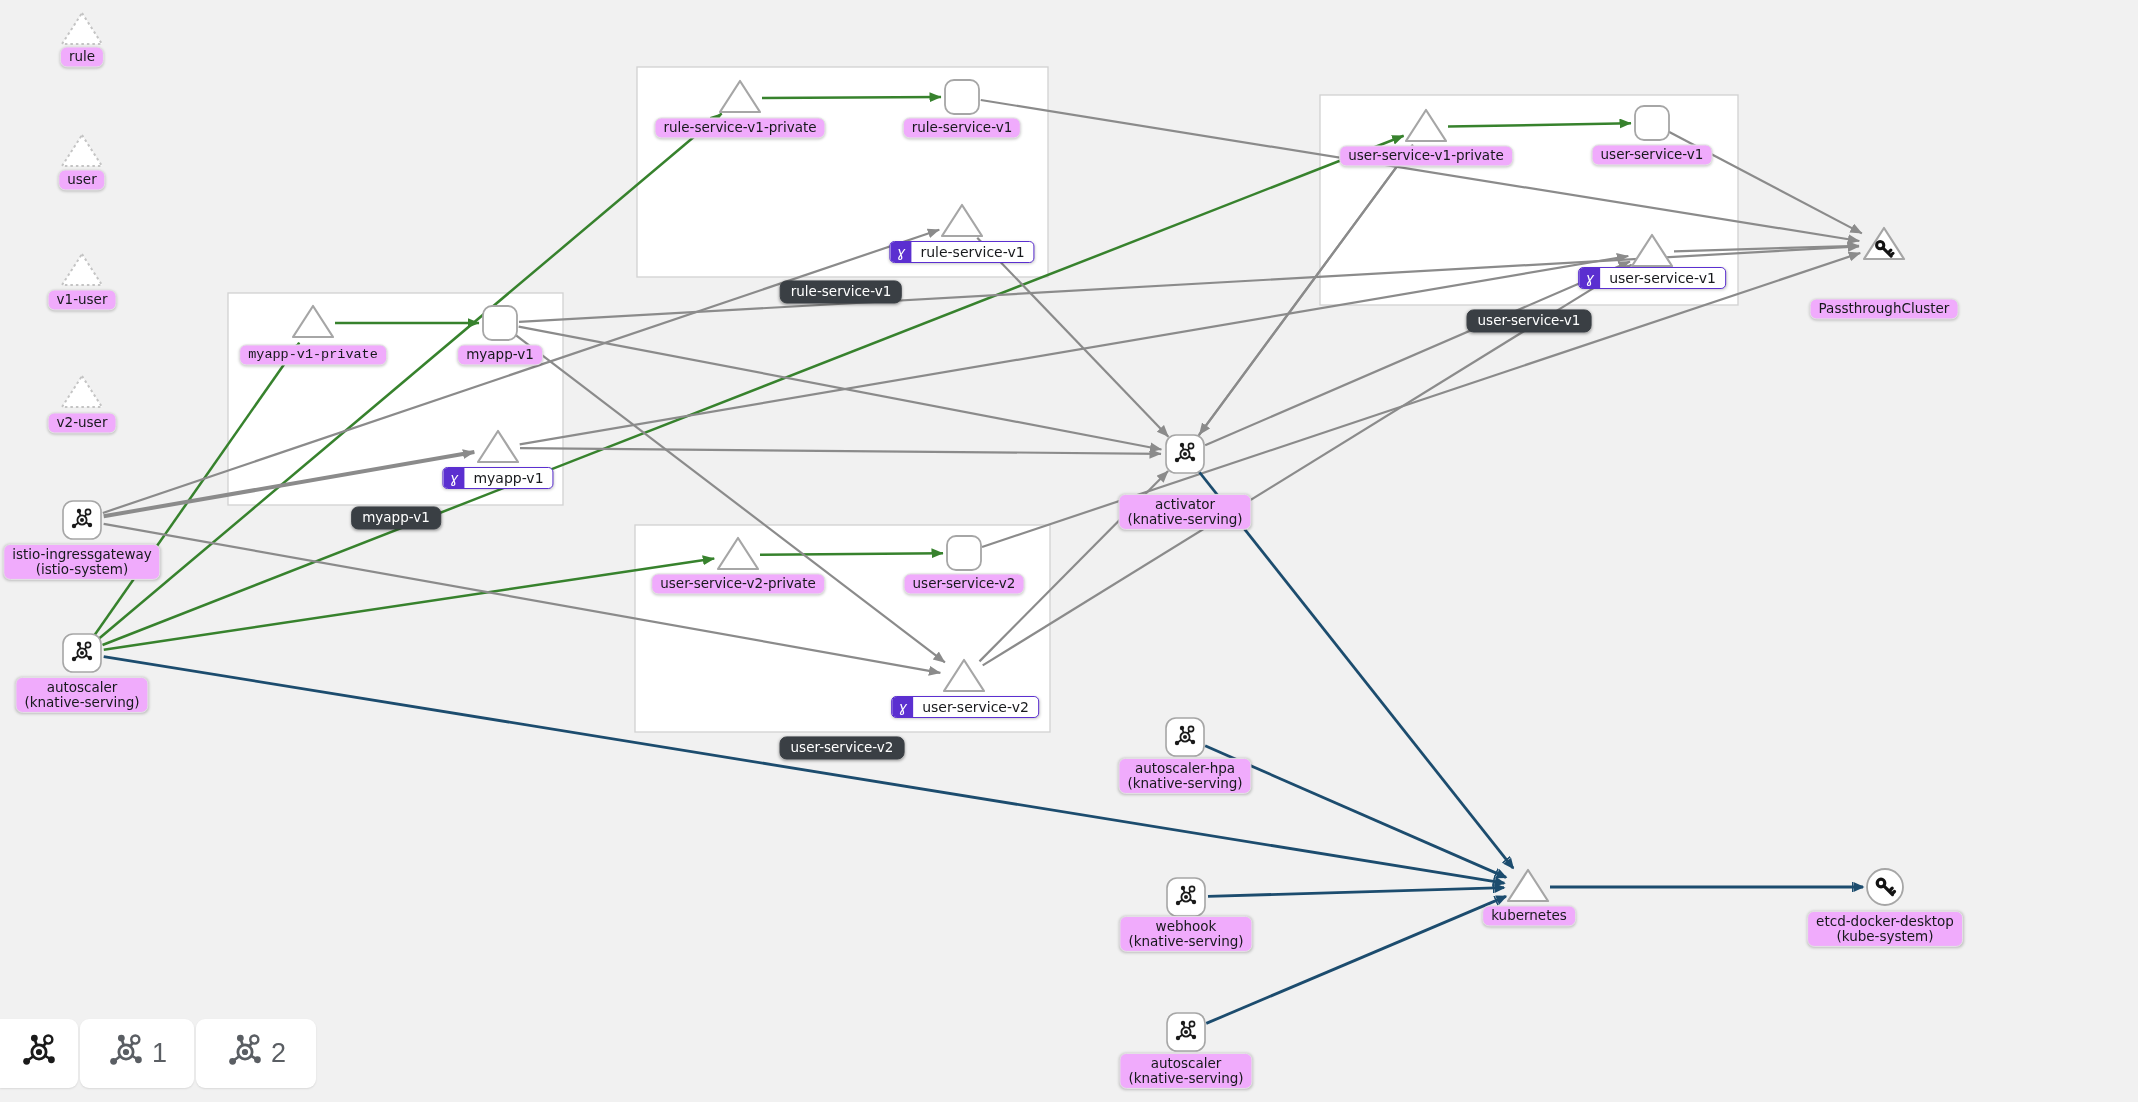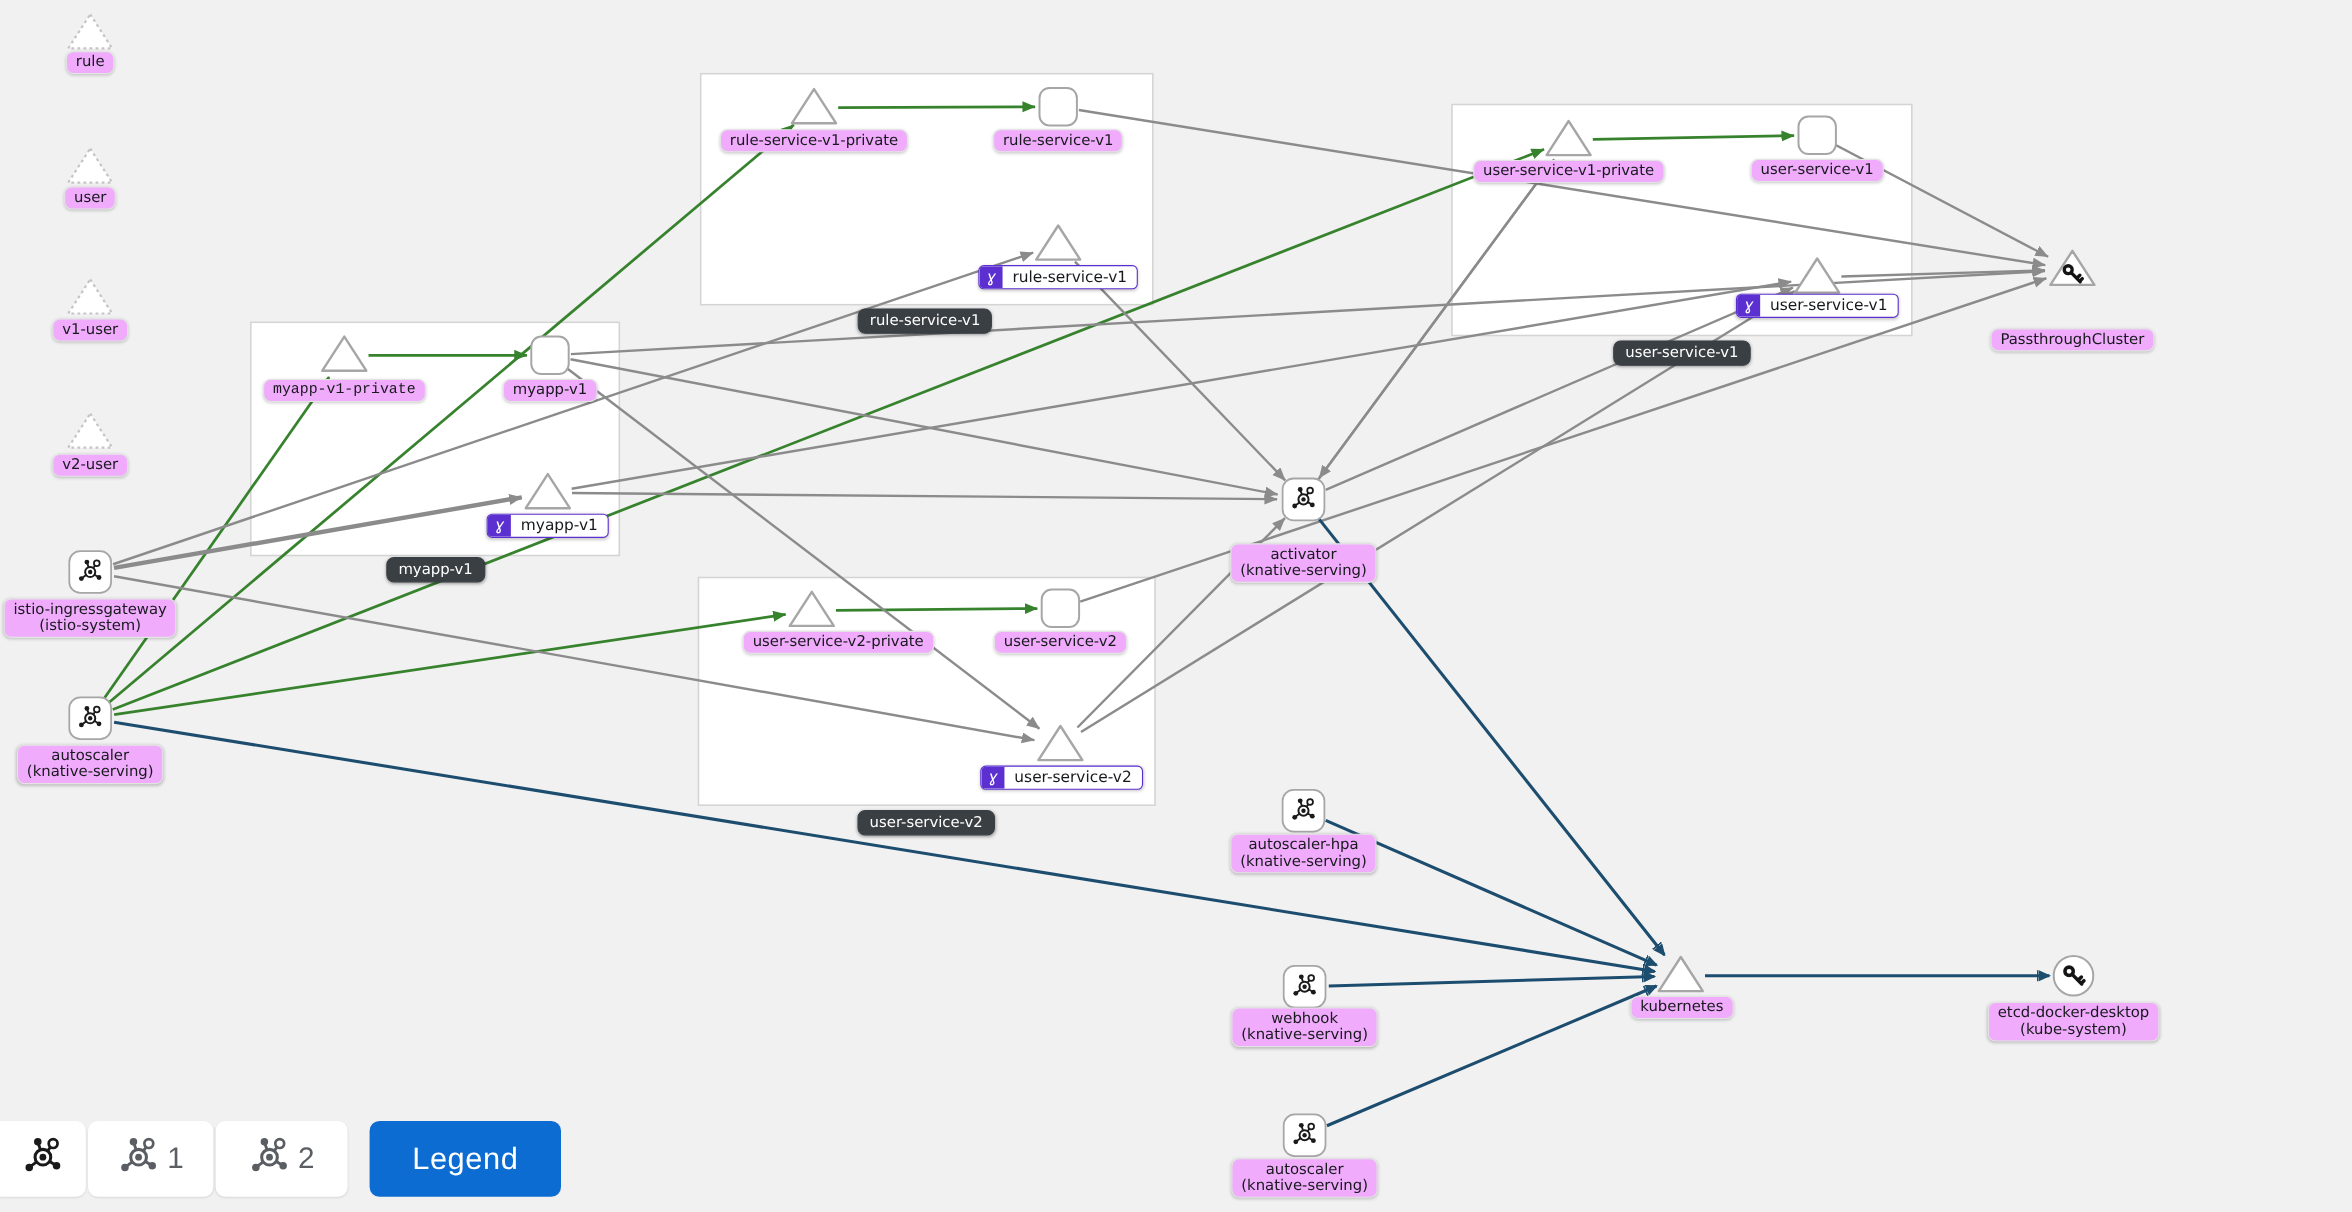--- a/index.html
+++ b/index.html
@@ -316,21 +316,21 @@
       <div class="chip" style="left: 1426px; top: 156px;">
         <div>user-service-v1-private</div>
       </div>
       <div class="chip" style="left: 1652px; top: 155px;">
         <div>user-service-v1</div>
       </div>
       <div class="badge-chip" style="left: 1652px; top: 278px;">
         <span class="vs-ico">ɣ</span>
         <span class="vs-txt">user-service-v1</span>
       </div>
-      <div class="chip" style="left: 762px; top: 584px;">
+      <div class="chip" style="left: 738px; top: 584px;">
         <div>user-service-v2-private</div>
       </div>
       <div class="chip" style="left: 964px; top: 584px;">
         <div>user-service-v2</div>
       </div>
       <div class="badge-chip" style="left: 965px; top: 707px;">
         <span class="vs-ico">ɣ</span>
         <span class="vs-txt">user-service-v2</span>
       </div>
       <div class="chip" style="left: 1185px; top: 492px; margin-top: 20px;">
@@ -406,14 +406,13 @@
             <circle r="4.6" fill="#fff" stroke="#5a5e63" stroke-width="1.8"></circle>
             <circle r="2" fill="#5a5e63"></circle>
             <circle cx="-8" cy="6" r="2.2" fill="#5a5e63"></circle>
             <circle cx="8" cy="5" r="2.2" fill="#5a5e63"></circle>
             <circle cx="-3" cy="-9" r="2.2" fill="#5a5e63"></circle>
             <circle cx="6" cy="-8" r="2.6" fill="#fff" stroke="#5a5e63" stroke-width="1.6"></circle>
           </g>
         </svg></span>
     <span class="num">2</span>
   </button>
-  <button id="legend-btn">Legend</button>
 </div>
 
 </body></html>

